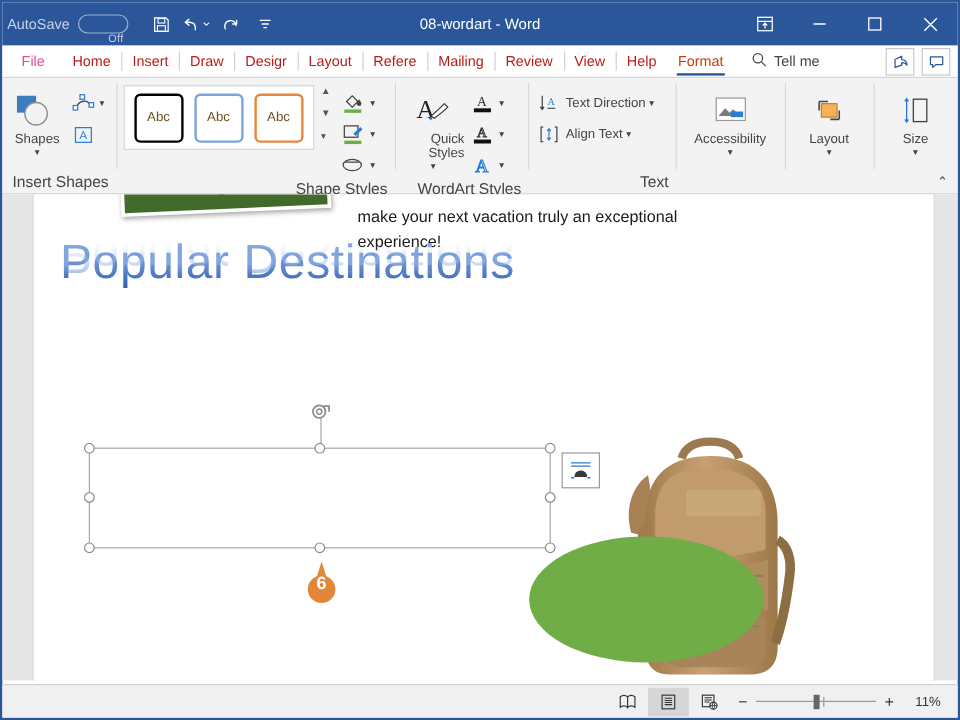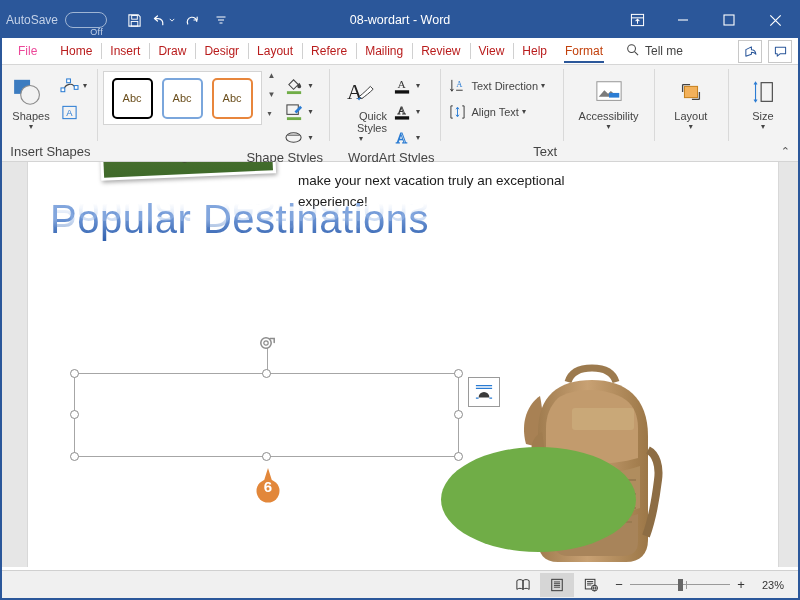--- a/index.html
+++ b/index.html
@@ -643,17 +643,17 @@
     </div>
 
     <div class="zoom-ctl">
       <span class="zoom-sign">−</span>
       <span class="zoom-track">
         <span class="zoom-line"></span>
         <span class="zoom-thumb"></span>
         <span class="zoom-tick"></span>
       </span>
       <span class="zoom-sign">+</span>
-      <span class="zoom-pct">23%</span>
+      <span class="zoom-pct">11%</span>
     </div>
   </div>
 
 </div>
 
 </body></html>

